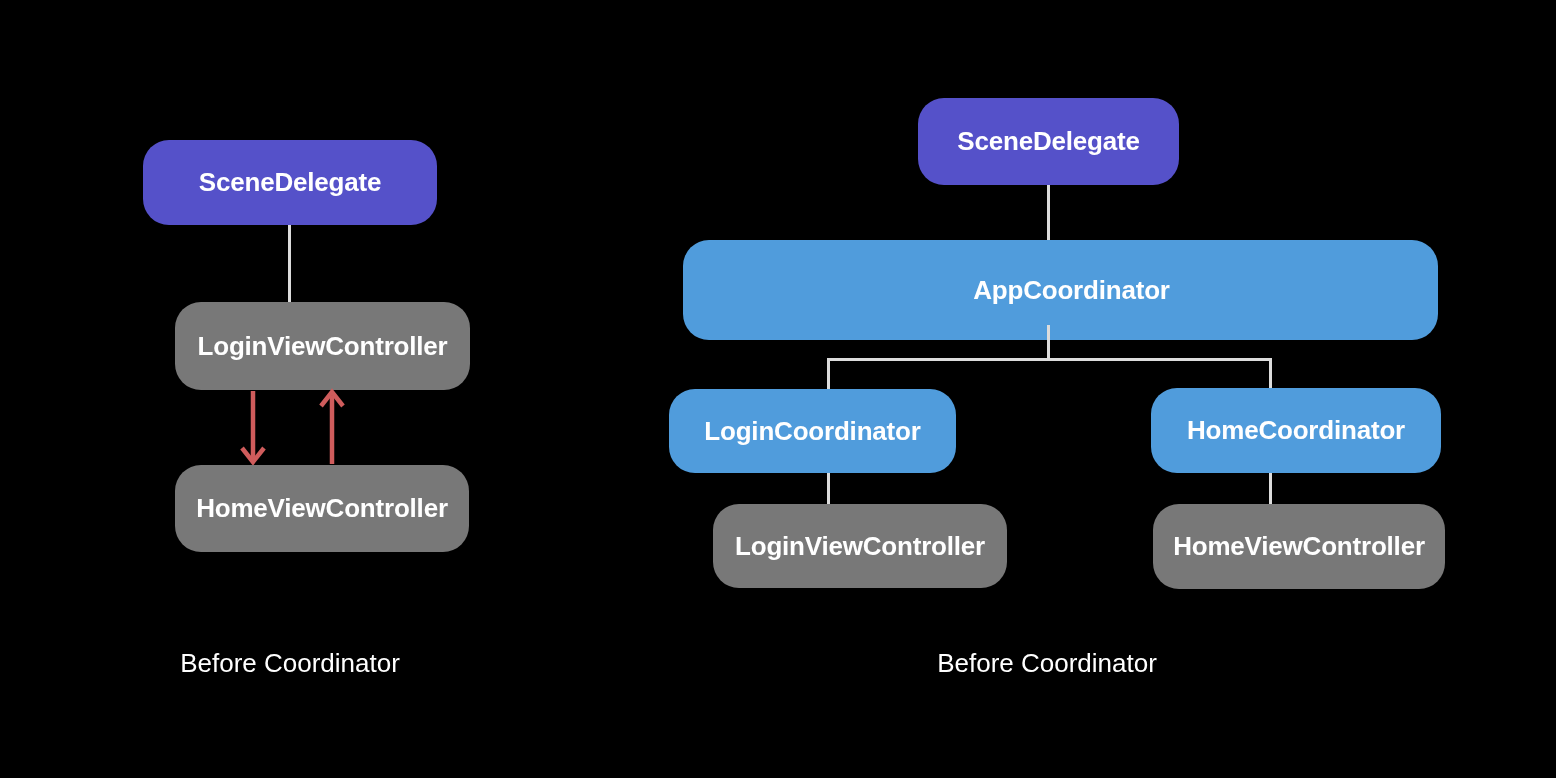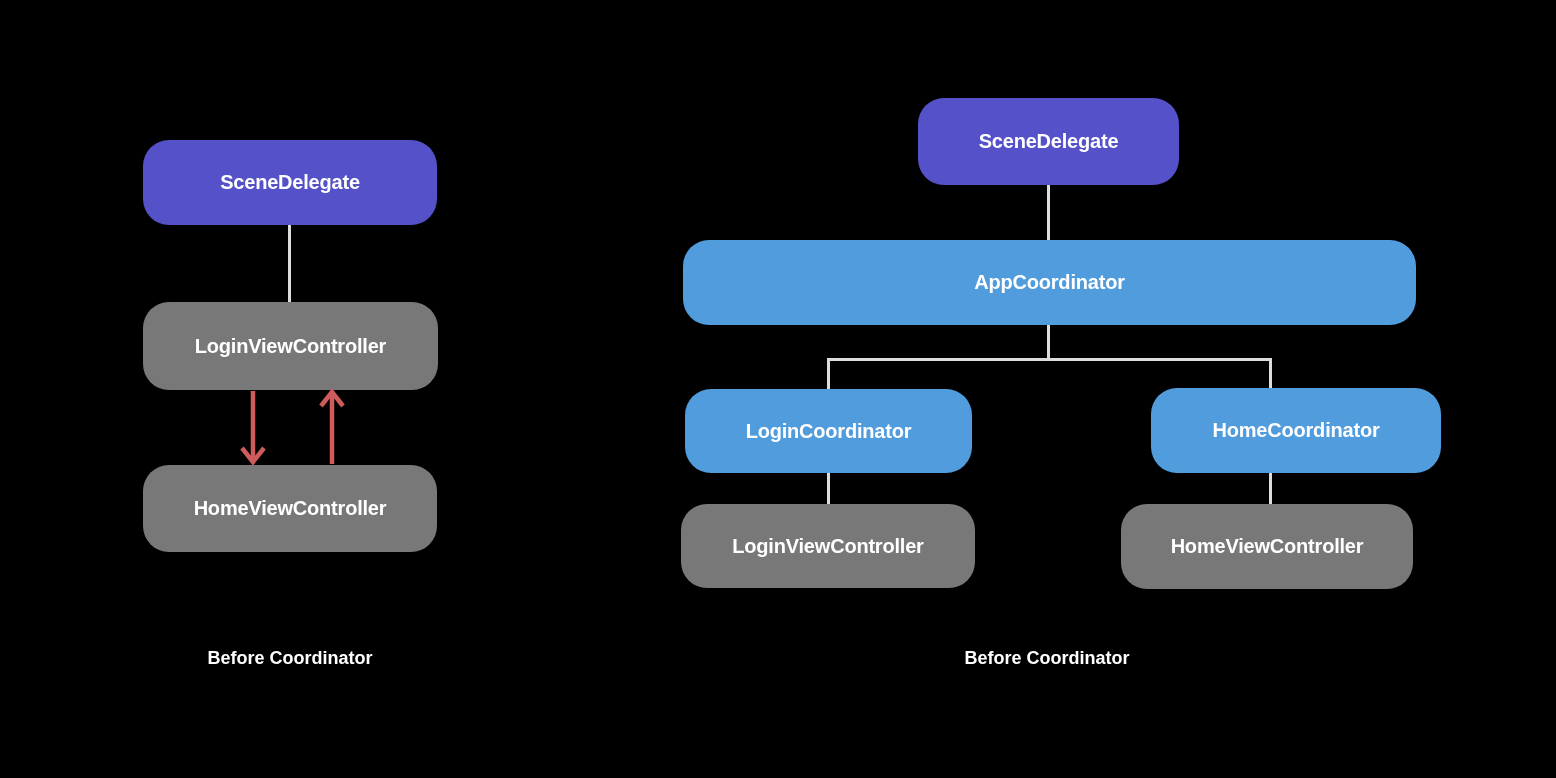--- a/index.html
+++ b/index.html
@@ -9,34 +9,34 @@
     width:1556px; height:778px;
     background: var(--bg, #000);
     font-family: "Liberation Sans", sans-serif;
     overflow:hidden;
   }
   .node {
     position:absolute;
     display:flex; align-items:center; justify-content:center;
     color: var(--text, #fff);
     font-weight:700;
-    font-size:20px;
+    font-size:26px;
     letter-spacing:-0.2px;
     border-radius:26px;
     text-align:center;
   }
   .node.purple { background: var(--purple, #5551c9); }
   .node.blue   { background: var(--blue,   #509cdc); }
-  .node.gray   { background: var(--gray,   #787878); }
+  .node.gray   { background: var(--gray,   #787878); margin-left: 32px; }
   .vline, .hline { position:absolute; background: var(--line, #dcdcdc); }
   .caption {
     position:absolute;
     color: var(--text, #fff);
-    font-weight:700;
-    font-size:18px;
+    font-weight:400;
+    font-size:26px;
     white-space:nowrap;
     transform:translateX(-50%);
   }
   .arrows { position:absolute; }
 </style>
 </head>
 <body>
 
 <div class="stage">
 
@@ -58,28 +58,28 @@
   </svg>
 
   <div class="node gray" style="left:143px; top:465px; width:294px; height:87px;">HomeViewController</div>
 
   <div class="caption" style="left:290px; top:648px;">Before Coordinator</div>
 
   <div class="node purple" style="left:918px; top:98px; width:261px; height:87px;">SceneDelegate</div>
 
   <div class="vline" style="left:1047px; top:185px; width:3px; height:55px;"></div>
 
-  <div class="node blue" style="left:683px; top:240px; width:733px; height:85px;">AppCoordinator</div>
+  <div class="node blue" style="left:683px; top:240px; width:733px; height:100px;padding-left:22px;">AppCoordinator</div>
 
   <div class="vline" style="left:1047px; top:325px; width:3px; height:33px;"></div>
   <div class="hline" style="left:827px; top:358px; width:445px; height:3px;"></div>
   <div class="vline" style="left:827px; top:358px; width:3px; height:31px;"></div>
   <div class="vline" style="left:1269px; top:358px; width:3px; height:31px;"></div>
 
-  <div class="node blue" style="left:685px; top:389px; width:287px; height:84px;">LoginCoordinator</div>
+  <div class="node blue" style="left:669px; top:389px; width:287px; height:84px;">LoginCoordinator</div>
 
   <div class="node blue" style="left:1122px; top:388px; width:290px; height:85px;margin-left:29px;">HomeCoordinator</div>
 
   <div class="vline" style="left:827px; top:473px; width:3px; height:31px;"></div>
   <div class="vline" style="left:1269px; top:473px; width:3px; height:31px;"></div>
 
   <div class="node gray" style="left:681px; top:504px; width:294px; height:84px;">LoginViewController</div>
 
   <div class="node gray" style="left:1121px; top:504px; width:292px; height:85px;">HomeViewController</div>
 

